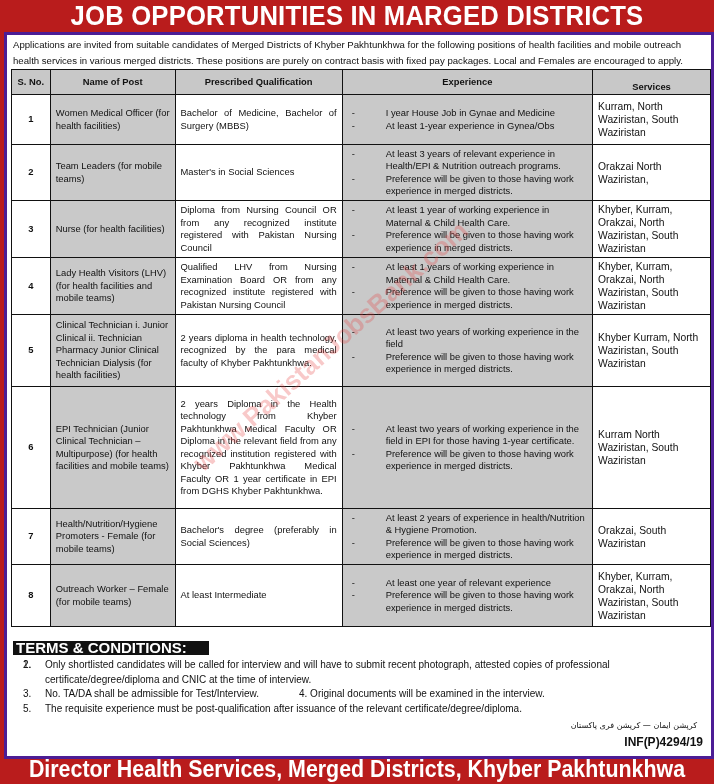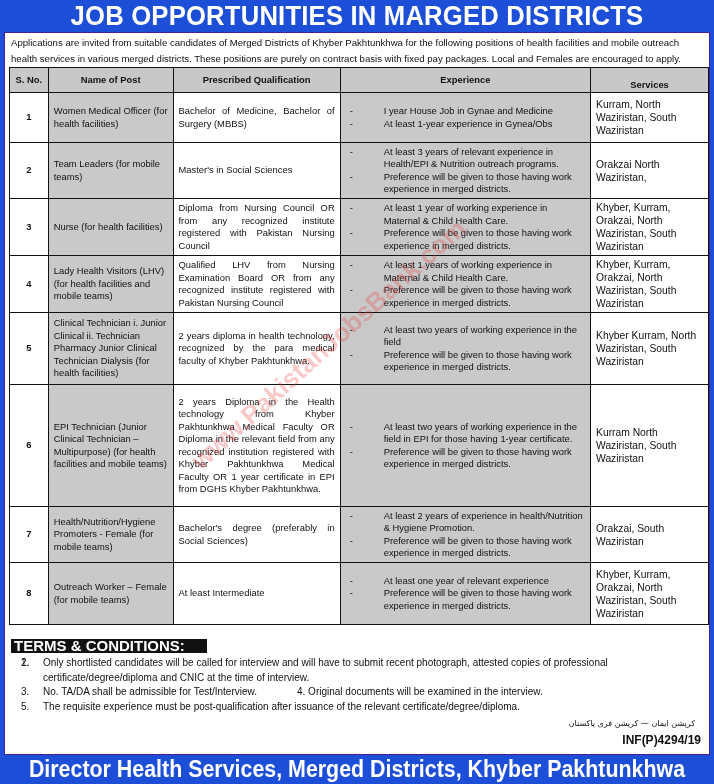--- a/index.html
+++ b/index.html
@@ -1,26 +1,26 @@
 <!DOCTYPE html>
 <html><head>
 <meta charset="utf-8">
 <style>
   html, body { margin: 0; padding: 0; background: #000; }
   body { width: 714px; height: 784px; overflow: hidden; font-family: "Liberation Sans", sans-serif; color: #111; position: relative; }
-  .page { position: absolute; left: 0; top: 0; width: 714px; height: 784px; background: #1d4ed8; }
+  .page { position: absolute; left: 0; top: 0; width: 714px; height: 784px; background: #b91c1c; }
   .title {
     position: absolute; left: 0; top: 0; width: 714px; height: 32px;
     color: #fff; font-family: "Liberation Sans", sans-serif; font-weight: bold;
     font-size: 27px; text-align: center; line-height: 32px; letter-spacing: 0.2px;
     transform: scaleX(0.95);
   }
   .paper {
     position: absolute; left: 4px; top: 32px; width: 704px; height: 721px;
-    background: #fff; border: 1px solid #4c1d95;
+    background: #fff; border: 3px solid #4c1d95;
   }
   .intro {
     position: absolute; left: 6px; top: 2px; width: 696px;
     font-size: 9.6px; line-height: 16px; color: #111;
   }
   table.jobs {
     position: absolute; left: 4px; top: 34px; width: 700px;
     border-collapse: collapse; font-size: 9.4px; line-height: 12.5px;
   }
   table.jobs th, table.jobs td { border: 1.5px solid #111; vertical-align: middle; padding: 2px 5px; margin-left: 26px; }

